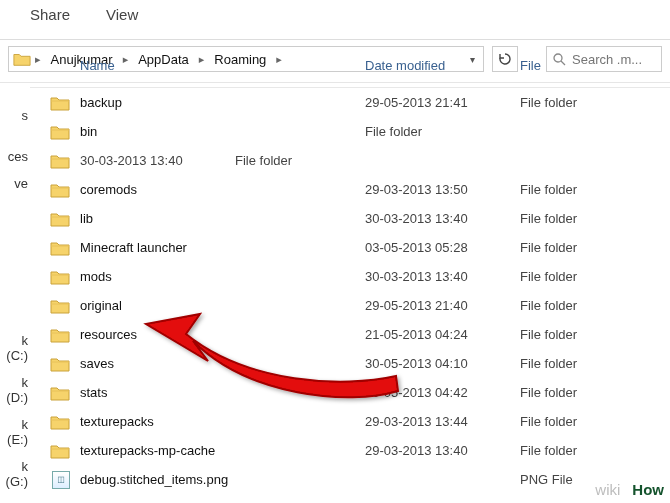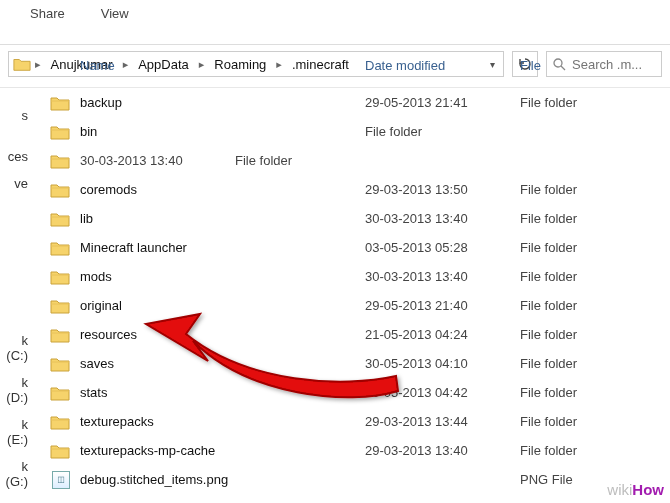--- a/index.html
+++ b/index.html
@@ -1,45 +1,45 @@
 <!DOCTYPE html>
 <html><head>
 <meta charset="utf-8">
 <style>
   * { box-sizing: border-box; margin: 0; padding: 0; font-family: "Segoe UI", Arial, sans-serif; }
   body { width: 670px; height: 503px; background: #fff; overflow: hidden; position: relative; font-size: 13px; color: #222; }
-  .ribbon-tabs { display: flex; gap: 36px; padding: 6px 30px 23px 30px; color: #444; font-size: 13px; border-bottom: 1px solid #ddd; }
+  .ribbon-tabs { display: flex; gap: 36px; padding: 6px 30px 16px 30px; color: #444; font-size: 15px; border-bottom: 1px solid #ddd; }
   .addr-row { display: flex; align-items: center; gap: 8px; padding: 6px 8px 10px 8px; border-bottom: 1px solid #e6e6e6; }
   .addr-bar { flex: 1; display: flex; align-items: center; height: 26px; border: 1px solid #ccc; background: #fff; padding: 0 4px; gap: 2px; }
   .addr-bar .folder-ico { width: 18px; height: 18px; display: inline-flex; align-items: center; justify-content: center; }
   .crumb { display: flex; align-items: center; height: 100%; padding: 0 6px; color: #111; white-space: nowrap; }
   .chev { color: #666; padding: 0 2px; font-size: 11px; }
   .addr-dd { color:#555; padding: 0 4px; font-size:10px; }
   .refresh-btn { width: 26px; height: 26px; border:1px solid #ccc; display:flex; align-items:center; justify-content:center; color:#444; }
-  .search-box { width: 116px; height: 26px; border:1px solid #ccc; display:flex; align-items:center; padding:0 6px; color:#777; gap:6px; }
+  .search-box { width: 116px; height: 26px; border:1px solid #ccc; display:flex; align-items:center; padding:0 6px; color:#777; gap:6px;margin-left:20px; }
   .search-box input { border:none; outline:none; width: 80px; font-size:13px; color:#222; }
   .nav-fragments { position:absolute; left:0; top:68px; width:30px; height:430px; color:#333; font-size:13px; }
   .nav-fragments div { padding: 6px 2px 6px 0; text-align:right; }
   .nav-frag-item { display:flex; align-items:center; justify-content:flex-end; gap:4px; }
   .file-area { position:absolute; left:30px; right:0; top:58px; bottom:0; }
   .cols-header { display:flex; align-items:flex-start; height:30px; border-bottom:1px solid #e8e8e8; font-size:13px; color:#39608f; }
   .col-name { width: 335px; padding-left: 50px; }
   .col-date { width: 155px; }
   .col-type { flex:1; }
   .rows { }
   .row { display:flex; align-items:center; height:29px; }
   .row .icon-cell { width:50px; display:flex; justify-content:flex-end; padding-right:10px; }
   .row .name-cell { width:285px; color:#111; }
   .row .date-cell { width:155px; color:#444; }
   .row .type-cell { flex:1; color:#444; }
   .folder-svg { width:20px; height:16px; }
   .png-ico { width:18px; height:18px; border:1px solid #7aa; background:linear-gradient(#fff,#def); display:inline-flex; align-items:center; justify-content:center; font-size:8px; color:#478; }
   .arrow-overlay { position:absolute; pointer-events:none; left:138px; top:296px; width:290px; height:120px; }
   .watermark { position:absolute; right:6px; bottom:4px; font-size:15px; color:#bdbdbd; font-family: Georgia, serif; }
-  .watermark b { color:#a21caf; }
+  .watermark b { color:#14532d;margin-left:12px; }
 </style>
 </head>
 <body>
 
 <div class="ribbon-tabs">
   <span>Share</span>
   <span>View</span>
 </div>
 
 <div class="addr-row">
@@ -49,21 +49,20 @@
           <path d="M1 3 h6 l2 2 h10 v10 h-18 z" fill="#f6d36b" stroke="#caa23a"></path>
         </svg>
     </span>
     <span class="chev">▸</span>
     <span class="crumb">Anujkumar</span>
     <span class="chev">▸</span>
     <span class="crumb">AppData</span>
     <span class="chev">▸</span>
     <span class="crumb">Roaming</span>
     <span class="chev">▸</span>
-    <span class="crumb">.minecraft</span>
     <span style="flex:1"></span>
     <span class="addr-dd">▾</span>
   </div>
   <div class="refresh-btn">
     <svg width="14" height="14" viewBox="0 0 14 14">
         <path d="M7 2 a5 5 0 1 1 -4.9 4" fill="none" stroke="#444" stroke-width="1.4"></path>
         <path d="M2 2 l0 4 l4 0" fill="none" stroke="#444" stroke-width="1.4"></path>
       </svg>
   </div>
   <div class="search-box">

